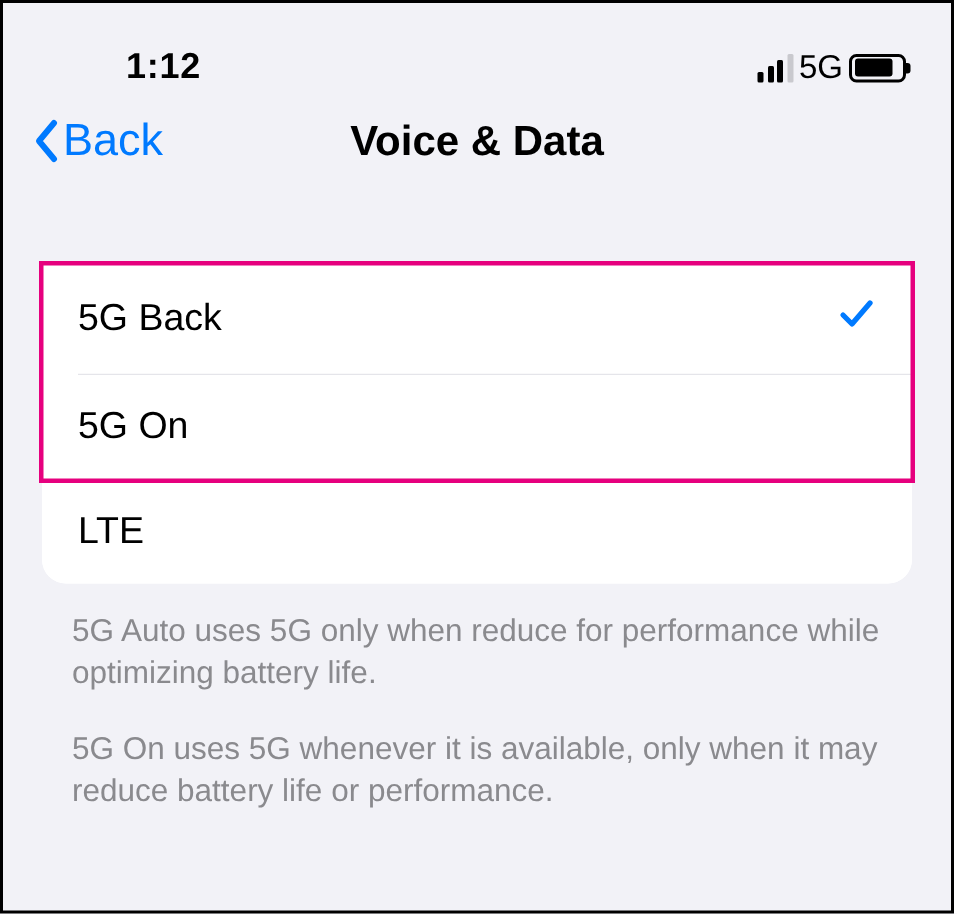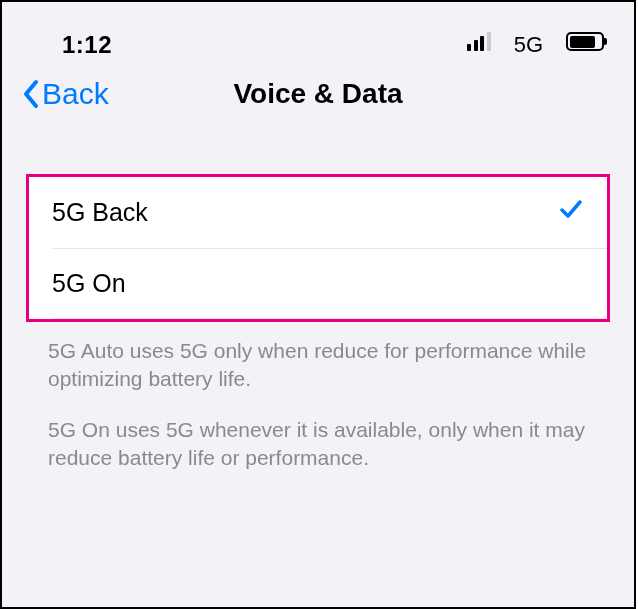--- a/index.html
+++ b/index.html
@@ -16,31 +16,32 @@
       border: 2px solid #000;
       background: #f2f2f7;
       position: relative;
     }
     .status-bar {
       display: flex;
       justify-content: space-between;
       align-items: center;
       padding: 34px 30px 8px 60px;
       height: 60px;
+      margin-left: 22px;
     }
     .time {
       font-size: 24px;
       font-weight: 600;
       color: #000;
       letter-spacing: 0.5px;
     }
     .status-right {
       display: flex;
-      align-items: flex-start;
-      gap: 23px;
+      align-items: center;
+      gap: 4px;
     }
     .signal {
       display: flex;
       align-items: flex-end;
       gap: 2.5px;
     }
     .signal span {
       width: 4px;
       background: #000;
       border-radius: 1px;
@@ -192,20 +193,23 @@
           </svg>
       </span>
     </div>
     <div class="sep"></div>
 
     <div class="row">
       <span>5G On</span>
     </div>
     <div class="sep"></div>
 
+    <div class="row">
+      <span>LTE</span>
+    </div>
   </div>
 
   <div class="footer">
     <p>5G Auto uses 5G only when reduce for performance while optimizing battery life.</p>
     <p>5G On uses 5G whenever it is available, only when it may reduce battery life or performance.</p>
   </div>
 
 </div>
 
 </body></html>

